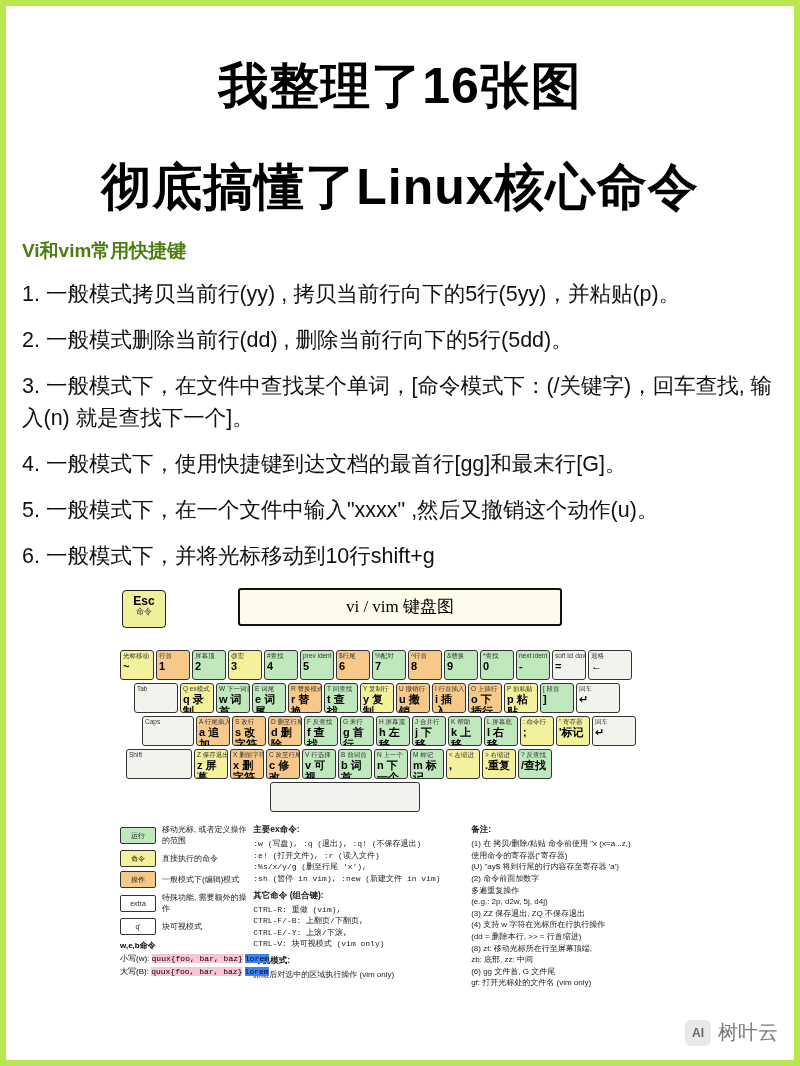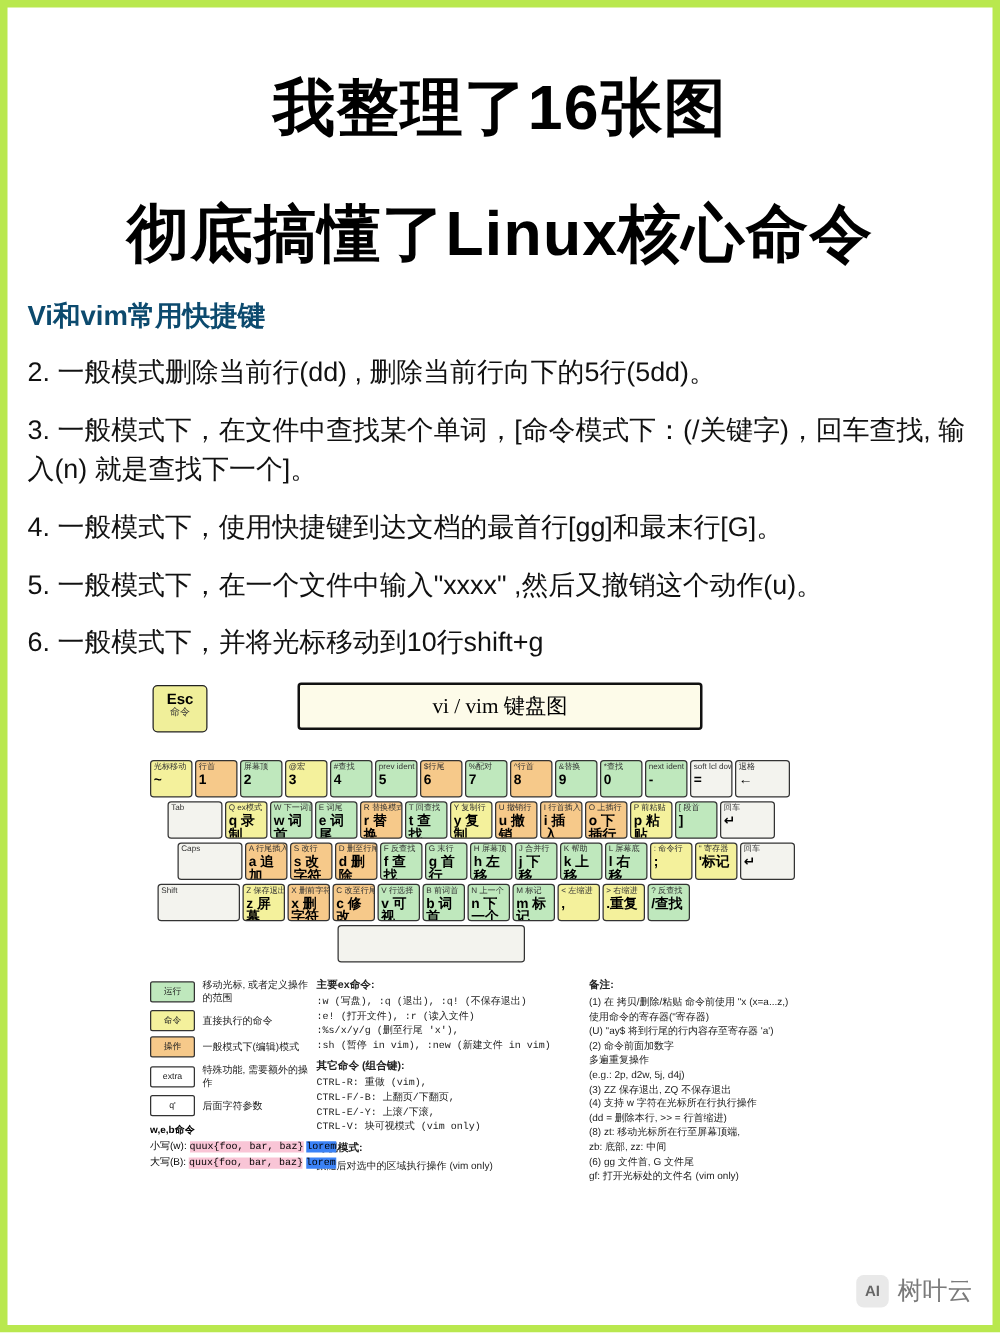--- a/index.html
+++ b/index.html
@@ -36,23 +36,23 @@
     font-size: 50px;
     font-weight: bold;
     letter-spacing: 1px;
     line-height: 1.22;
     color: #000000;
     white-space: nowrap;
     margin-top: 40px;
   }
   .subtitle {
     margin-top: 20px;
-    font-size: 22px;
+    font-size: 19px;
     font-weight: bold;
-    color: #0c4a6e;
+    color: #4d7c0f;
     padding-left: 2px;
   }
   .item {
     font-size: 21.5px;
     line-height: 1.45;
     color: #111111;
     margin-top: 15px;
     padding-left: 2px;
     padding-right: 4px;
   }
@@ -229,20 +229,21 @@
 <div class="page">
   <div class="inner">
 
     <div class="title-block">
       <div class="title-line">我整理了16张图</div>
       <div class="title-line">彻底搞懂了Linux核心命令</div>
     </div>
 
     <div class="subtitle">Vi和vim常用快捷键</div>
 
+    <div class="item">1. 一般模式拷贝当前行(yy) , 拷贝当前行向下的5行(5yy)，并粘贴(p)。</div>
     <div class="item">2. 一般模式删除当前行(dd) , 删除当前行向下的5行(5dd)。</div>
     <div class="item">3. 一般模式下，在文件中查找某个单词，[命令模式下：(/关键字)，回车查找, 输入(n) 就是查找下一个]。</div>
     <div class="item">4. 一般模式下，使用快捷键到达文档的最首行[gg]和最末行[G]。</div>
     <div class="item">5. 一般模式下，在一个文件中输入"xxxx" ,然后又撤销这个动作(u)。</div>
     <div class="item">6. 一般模式下，并将光标移动到10行shift+g</div>
 
     <div class="figure">
       <div class="fig-title">vi / vim 键盘图</div>
 
       <div class="esc-key">
@@ -481,21 +482,21 @@
             <div class="lg-row">
               <div class="lg-swatch o">操作</div>
               <div class="lg-text">一般模式下(编辑)模式</div>
             </div>
             <div class="lg-row">
               <div class="lg-swatch w">extra</div>
               <div class="lg-text">特殊功能, 需要额外的操作</div>
             </div>
             <div class="lg-row">
               <div class="lg-swatch w">q'</div>
-              <div class="lg-text">后面字符参数</div>
+              <div class="lg-text">块可视模式</div>
             </div>
           </div>
 
         <div class="legend-col2">
           <div class="note-head">主要ex命令:</div>
           <div class="note-line mono">:w (写盘), :q (退出), :q! (不保存退出)</div>
           <div class="note-line mono">:e! (打开文件), :r (读入文件)</div>
           <div class="note-line mono">:%s/x/y/g (删至行尾 'x'),</div>
           <div class="note-line mono">:sh (暂停 in vim), :new (新建文件 in vim)</div>
           <div class="note-head" style="margin-top:5px">其它命令 (组合键):</div>

